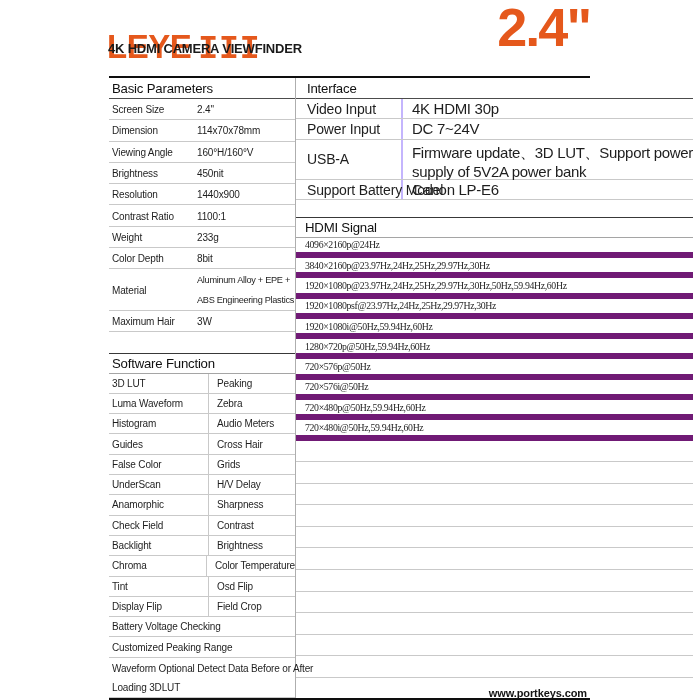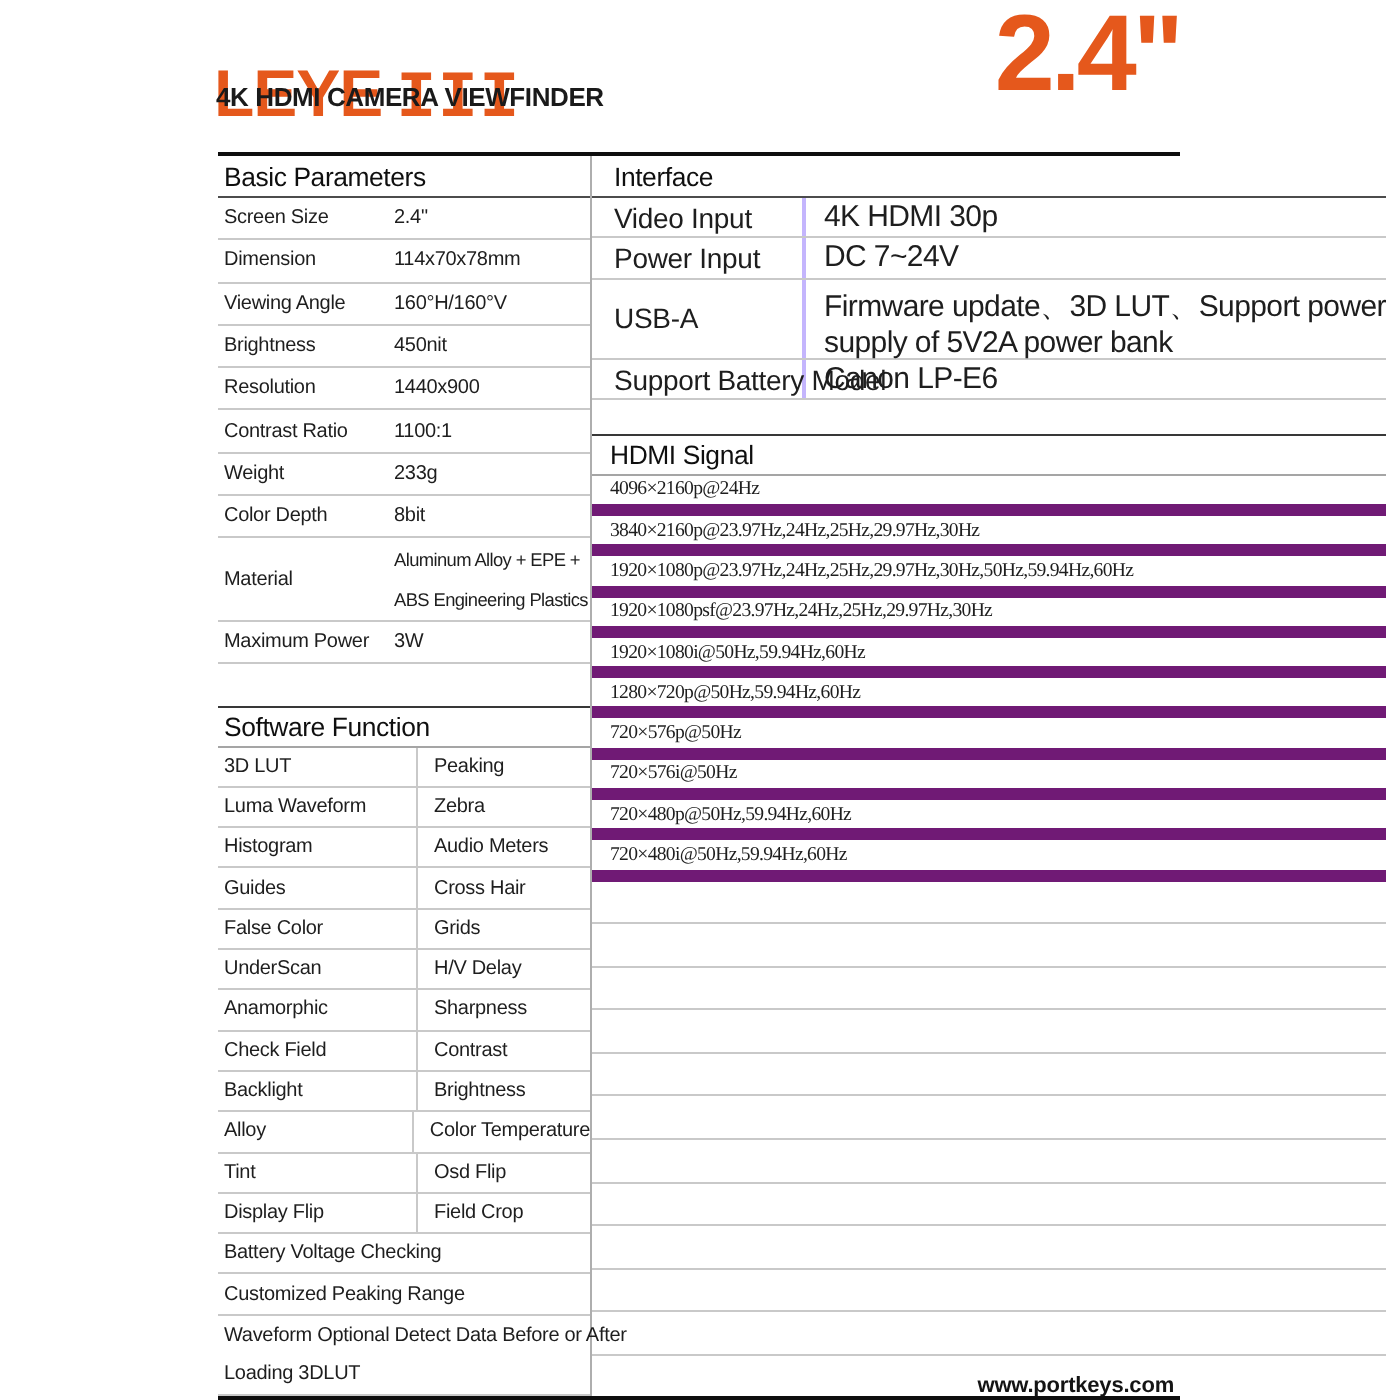--- a/index.html
+++ b/index.html
@@ -120,21 +120,21 @@
           <div class="r">
             <span class="lab">Color Depth</span>
             <span class="lab val">8bit</span>
           </div>
           <div class="r r2">
             <span class="lab">Material</span>
             <span class="lab val small l1">Aluminum Alloy + EPE +</span>
             <span class="lab val small l2">ABS Engineering Plastics</span>
           </div>
           <div class="r">
-            <span class="lab">Maximum Power</span>
+            <span class="lab">Maximum Hair</span>
             <span class="lab val">3W</span>
           </div>
         </div>
       <div class="gap-l"></div>
       <div class="hdr sub">Software Function</div>
       <div>
           <div class="sfrow">
             <div class="s1">3D LUT</div>
             <div class="s2">Peaking</div>
           </div>
@@ -164,21 +164,21 @@
           </div>
           <div class="sfrow">
             <div class="s1">Check Field</div>
             <div class="s2">Contrast</div>
           </div>
           <div class="sfrow">
             <div class="s1">Backlight</div>
             <div class="s2">Brightness</div>
           </div>
           <div class="sfrow">
-            <div class="s1">Alloy</div>
+            <div class="s1">Chroma</div>
             <div class="s2">Color Temperature</div>
           </div>
           <div class="sfrow">
             <div class="s1">Tint</div>
             <div class="s2">Osd Flip</div>
           </div>
           <div class="sfrow">
             <div class="s1">Display Flip</div>
             <div class="s2">Field Crop</div>
           </div>

